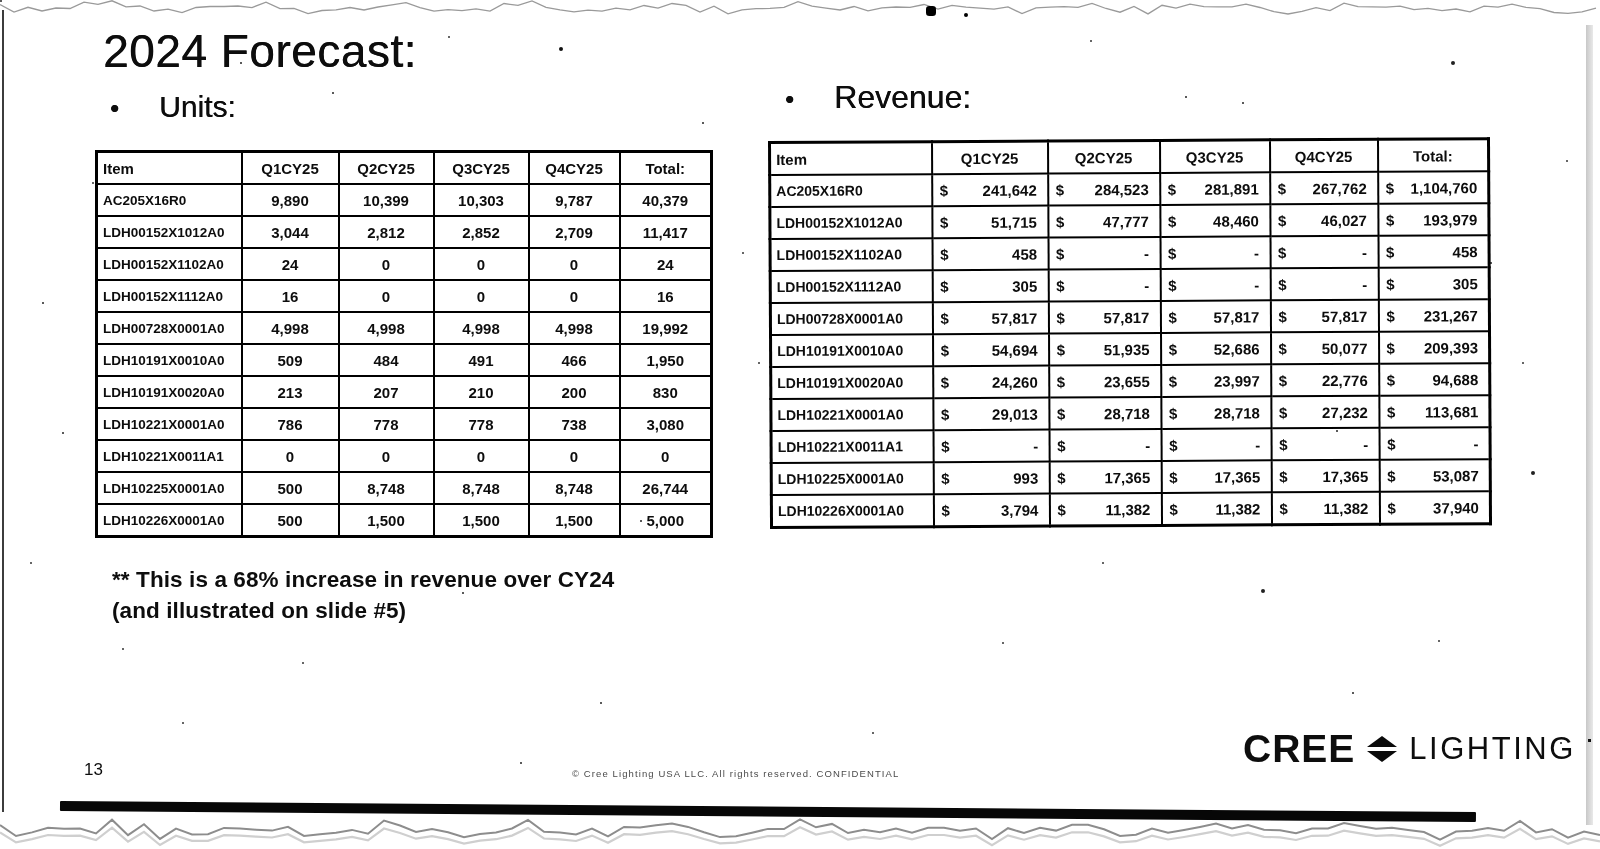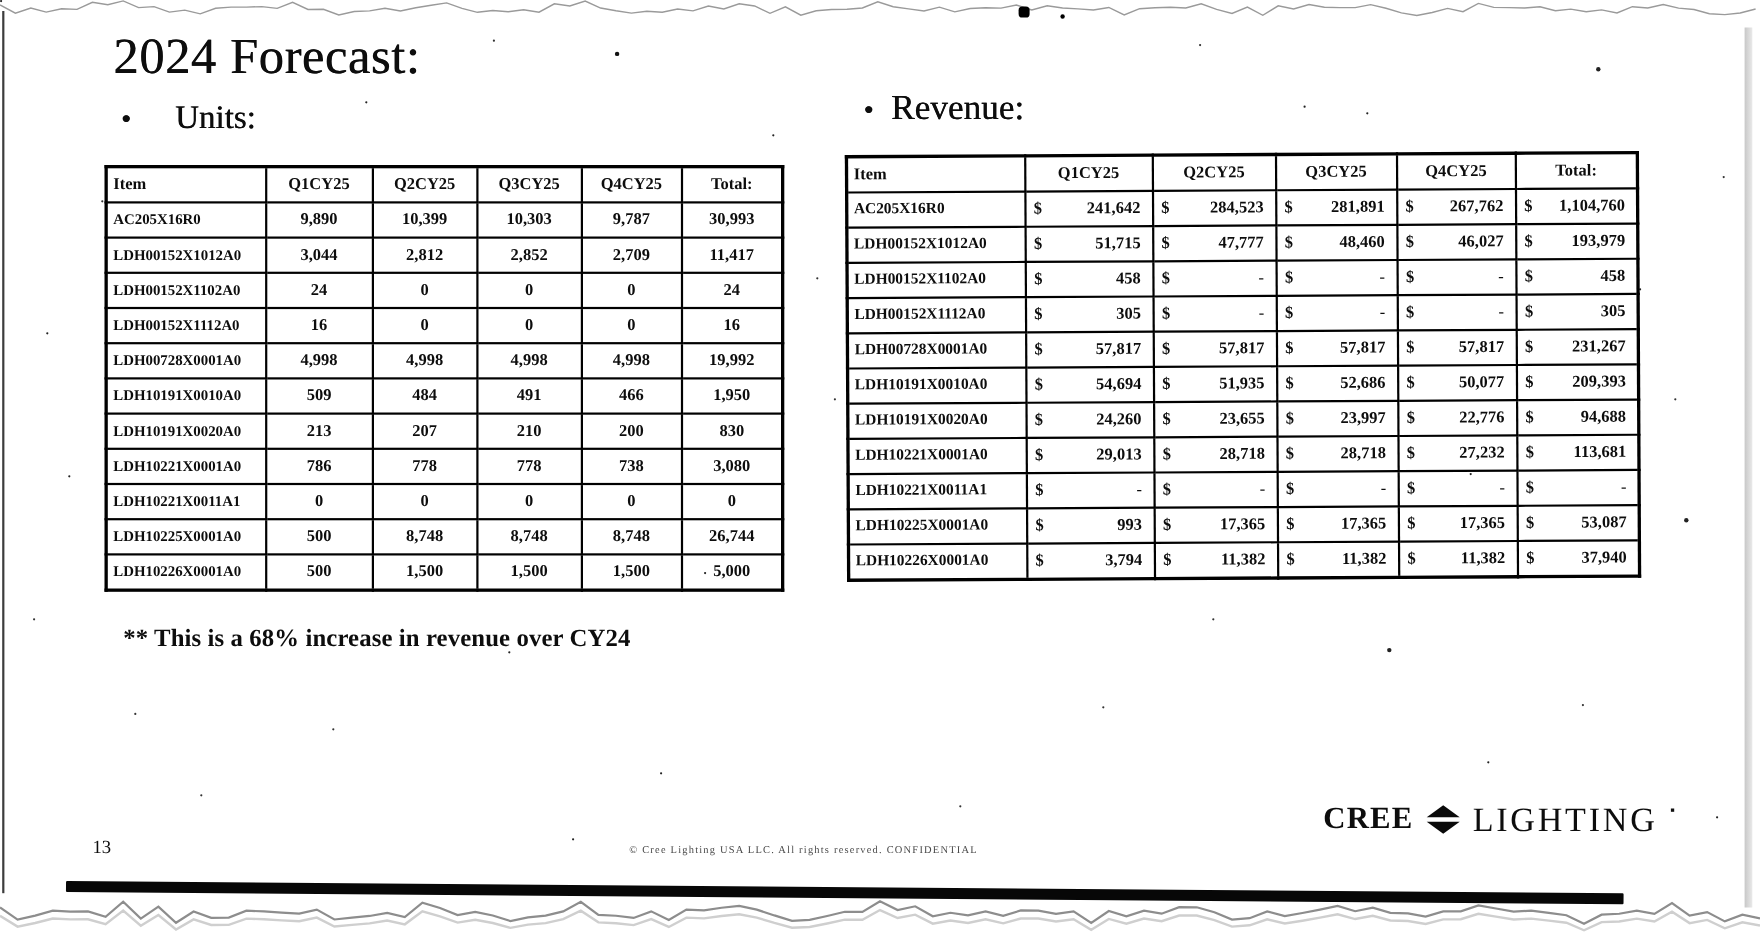--- a/index.html
+++ b/index.html
@@ -1,19 +1,19 @@
 <!DOCTYPE html>
 <html><head>
 <meta charset="utf-8">
 <style>
   html,body{margin:0;padding:0;background:#ffffff;}
   .sheet{
     position:relative;width:1600px;height:849px;overflow:hidden;
     background:#fff;color:#0d0d0d;
-    font-family:Liberation Serif, serif;
+    font-family:Liberation Sans, sans-serif;
   }
   
   .torn-svg{position:absolute;left:0;top:0;pointer-events:none;}
   .left-scan-line{position:absolute;left:2px;top:10px;width:2px;height:802px;background:#1a1a1a;opacity:.85;}
   .right-paper-edge{position:absolute;left:1586px;top:25px;width:7px;height:800px;
     background:linear-gradient(to right,#b5b5b5,#e2e2e2);opacity:.75;}
   .speckles{position:absolute;left:0;top:0;width:2px;height:2px;background:#222;border-radius:50%;
     box-shadow:
       240px 62px 0 0 #222, 560px 48px 0 1px #111, 930px 10px 0 4px #000, 965px 14px 0 1px #000,
       1185px 96px 0 0 #222, 1090px 40px 0 0 #333, 1490px 262px 0 0 #222, 758px 362px 0 0 #333,
@@ -29,21 +29,21 @@
     transform:rotate(0.45deg);transform-origin:left center;border-radius:1px;}
   
   .title{position:absolute;left:103px;top:24px;margin:0;font-size:46px;font-weight:400;
     letter-spacing:.5px;text-shadow:.4px 0 0 currentColor;}
   .bullet-heading{position:absolute;display:flex;align-items:baseline;gap:0;
     text-shadow:.35px 0 0 currentColor;}
   .bullet-heading .bullet{font-size:26px;}
   .units-heading{left:110px;top:90px;font-size:30px;}
   .units-heading .label{margin-left:40px;}
   .revenue-heading{left:785px;top:79px;font-size:32px;}
-  .revenue-heading .label{margin-left:16px;}
+  .revenue-heading .label{margin-left:40px;}
   
   .tbl-holder{position:absolute;}
   .units-holder{left:95px;top:150px;}
   .revenue-holder{left:768px;top:141px;transform:rotate(-0.3deg);transform-origin:left top;}
   table.scan{border-collapse:collapse;border:3px solid #000;table-layout:fixed;}
   table.scan th, table.scan td{border:2px solid #000;overflow:hidden;white-space:nowrap;}
   table.scan th{font-size:15px;font-weight:bold;text-align:center;height:28px;}
   table.scan th.item-col, table.scan td.item-cell{text-align:left;padding-left:5px;}
   table.scan td{font-weight:bold;height:28px;}
   .units-tbl td.num{font-size:15px;text-align:center;}
@@ -54,21 +54,21 @@
   .revenue-tbl td .money{display:flex;justify-content:space-between;align-items:center;
     padding:0 9px 0 6px;font-size:15px;}
   
   .footnotes{position:absolute;left:112px;top:565px;width:1360px;font-size:22.5px;font-weight:bold;
     line-height:30.5px;letter-spacing:.1px;}
   
   .page-number{position:absolute;left:84px;top:760px;font-size:17px;}
   .fine-print{position:absolute;left:572px;top:768px;font-size:9.5px;color:#4a4a4a;
     letter-spacing:1.1px;filter:blur(.4px);}
   .logo{position:absolute;left:1203px;top:727px;display:flex;align-items:center;gap:10px;}
-  .logo .brand{font-size:28px;font-weight:bold;letter-spacing:1px;}
+  .logo .brand{font-size:39px;font-weight:bold;letter-spacing:1px;margin-left:40px;}
   .logo .glyph{display:flex;flex-direction:column;align-items:center;gap:4px;margin:0 2px;}
   .logo .tri-up{width:0;height:0;border-left:15px solid transparent;border-right:15px solid transparent;
     border-bottom:11px solid #0a0a0a;}
   .logo .tri-down{width:0;height:0;border-left:15px solid transparent;border-right:15px solid transparent;
     border-top:11px solid #0a0a0a;}
   .logo .wordmark{font-size:31px;font-weight:400;letter-spacing:2.5px;}
   .logo .tm{width:3px;height:3px;background:#111;margin:-18px 0 0 2px;}
 </style>
 </head>
 <body>
@@ -117,21 +117,21 @@
             <th>Total:</th>
           </tr>
         </thead>
         <tbody>
           <tr>
             <td class="item-cell">AC205X16R0</td>
             <td class="num">9,890</td>
             <td class="num">10,399</td>
             <td class="num">10,303</td>
             <td class="num">9,787</td>
-            <td class="num">30,993</td>
+            <td class="num">40,379</td>
           </tr>
           <tr>
             <td class="item-cell">LDH00152X1012A0</td>
             <td class="num">3,044</td>
             <td class="num">2,812</td>
             <td class="num">2,852</td>
             <td class="num">2,709</td>
             <td class="num">11,417</td>
           </tr>
           <tr>
@@ -593,20 +593,21 @@
                 <span>37,940</span>
               </span>
             </td>
           </tr>
         </tbody>
       </table>
     </div>
 
   <div class="footnotes">
     <div>** This is a 68% increase in revenue over CY24</div>
+    <div>(and illustrated on slide #5)</div>
   </div>
 
   <div class="page-number">13</div>
 
   <div class="fine-print">© Cree Lighting USA LLC. All rights reserved. CONFIDENTIAL</div>
 
   <div class="logo">
     <span class="brand">CREE</span>
     <span class="glyph">
       <span class="tri-up"></span>

